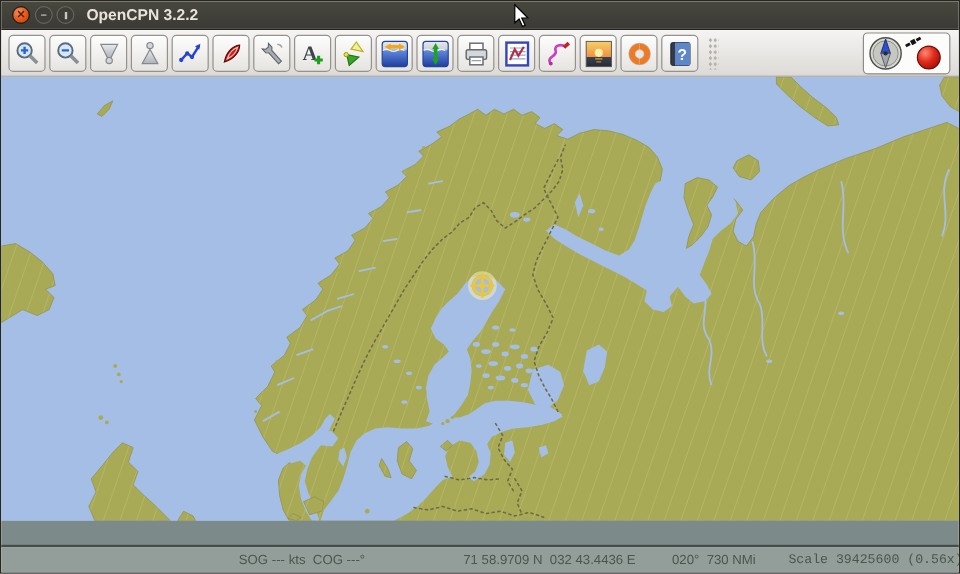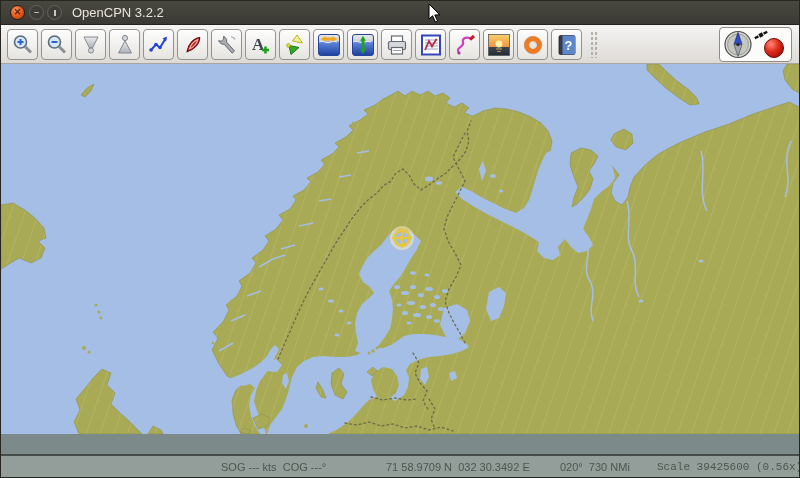--- a/index.html
+++ b/index.html
@@ -12,42 +12,42 @@
   
   .titlebar{position:absolute;top:0;left:0;right:0;height:24px;
     background:linear-gradient(#49483f,#3a3934);border-bottom:1px solid #23221e;}
   .wbtn{position:absolute;top:4px;width:15px;height:15px;border-radius:50%;cursor:default;
     display:flex;align-items:center;justify-content:center;font-size:9px;line-height:1;}
   .wbtn.close{left:9px;background:radial-gradient(circle at 35% 30%,#f48d5e,#e15615 55%,#b8400e);
     border:1px solid #1f1e1a;color:#5e1d06;font-weight:bold;}
   .wbtn.minb{left:28px;background:#3e3d37;border:1px solid #65645c;color:#c9c6bd;font-weight:bold;}
   .wbtn.maxb{left:46px;background:#3e3d37;border:1px solid #65645c;}
   .wbtn.maxb i{display:block;width:6px;height:6px;border:1px solid #c9c6bd;}
-  .title{position:absolute;left:71px;top:4px;color:#e8e4db;font-size:13px;font-weight:normal;}
+  .title{position:absolute;left:71px;top:4px;color:#e8e4db;font-size:13px;font-weight:bold;}
   .cursor{position:absolute;left:427px;top:2px;z-index:50;}
   
   .toolbar{position:absolute;top:24px;left:0;right:0;height:39px;
     background:linear-gradient(#f5f4f3,#dddad6);border-bottom:1px solid #a9a59e;}
   .tbtn{position:absolute;top:4px;width:31px;height:31px;border:1px solid #95928c;border-radius:4px;
     background:linear-gradient(#fdfdfd,#e6e4e0);box-shadow:inset 0 1px 0 #ffffff;padding:0;}
   .tbtn svg{position:absolute;left:3px;top:3px;}
   .grip{position:absolute;left:589px;top:6px;width:9px;height:27px;
     background-image:radial-gradient(#b4b1aa 1px,transparent 1.3px);background-size:4px 5px;}
   .compassbox{position:absolute;right:7px;top:2px;width:73px;height:35px;background:#fcfcfb;
     border:1px solid #8f8c86;border-radius:4px;}
   
   .map{position:absolute;top:63px;left:0;width:800px;height:370px;background:var(--water);}
   .map svg{display:block;}
   
   .chartbar{position:absolute;top:433px;left:0;right:0;height:22px;background:#7c8a89;
     border-bottom:2px solid #454d4b;}
   .statusbar{position:absolute;top:455px;left:0;right:0;height:23px;background:#939e9b;
     color:#4b564c;font-size:11px;}
   .statusbar span{position:absolute;top:5px;white-space:pre;}
-  #st-sog{left:220px;} #st-pos{left:385px;} #st-brg{left:559px;} #st-scale{left:656px;font-family:Liberation Mono, monospace;}
+  #st-sog{left:198px;} #st-pos{left:385px;} #st-brg{left:559px;} #st-scale{left:656px;font-family:Liberation Mono, monospace;}
 </style>
 </head>
 <body>
 
 <div class="window">
 
   <svg width="0" height="0" style="position:absolute" aria-hidden="true">
     <defs>
       <linearGradient id="gwater" x1="0" y1="0" x2="0" y2="1">
         <stop offset="0" stop-color="#e8eaec"></stop>
@@ -424,18 +424,18 @@
         <line x1="0" y1="-10" x2="0" y2="10" style="stroke:var(--marker)" stroke-width="2.2"></line>
         <circle r="2.4" style="fill:var(--marker)"></circle>
       </g>
     </svg>
   </div>
 
   <div class="chartbar"></div>
 
   <div class="statusbar">
     <span id="st-sog">SOG --- kts  COG ---°</span>
-    <span id="st-pos">71 58.9709 N  032 30.3492 E</span>
+    <span id="st-pos">71 58.9709 N  032 43.4436 E</span>
     <span id="st-brg">020°  730 NMi</span>
     <span id="st-scale">Scale 39425600 (0.56x)</span>
   </div>
 
 </div>
 
 </body></html>

